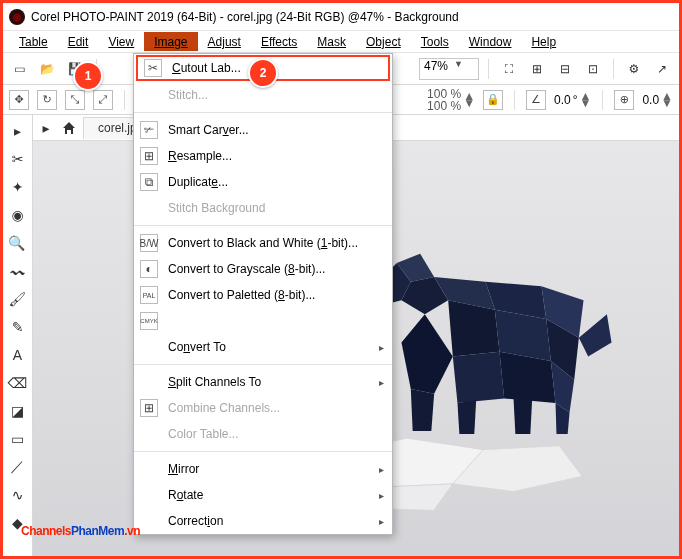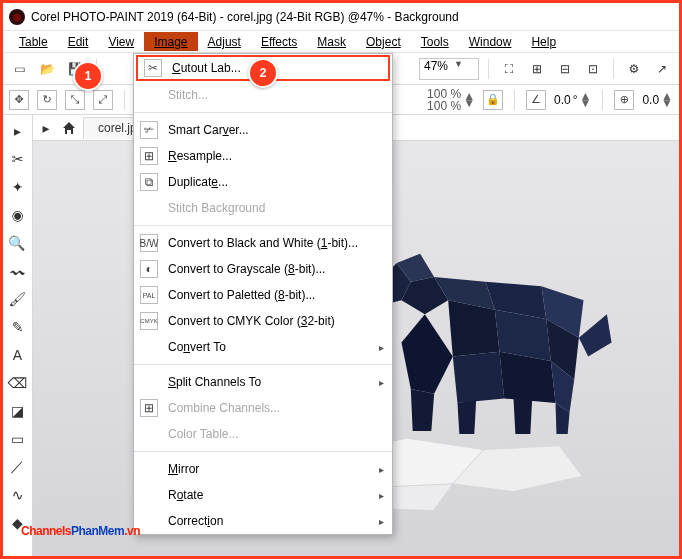--- a/index.html
+++ b/index.html
@@ -228,21 +228,20 @@
   <div class="dd-row">
     <span class="dd-ico">◐</span>
     <span>Convert to Grayscale (<span class="u">8</span>-bit)...</span>
   </div>
   <div class="dd-row">
     <span class="dd-ico" style="font-size:7px">PAL</span>
     <span>Convert to Paletted (<span class="u">8</span>-bit)...</span>
   </div>
   <div class="dd-row">
     <span class="dd-ico" style="font-size:6px">CMYK</span>
-    <span>Convert to CMYK Color (<span class="u">3</span>2-bit)</span>
   </div>
   <div class="dd-row">
     <span class="dd-ico none"></span>
     <span>Co<span class="u">n</span>vert To</span>
     <span class="dd-arrow">▸</span>
   </div>
   <div class="dd-sep"></div>
   <div class="dd-row">
     <span class="dd-ico none"></span>
     <span><span class="u">S</span>plit Channels To</span>

